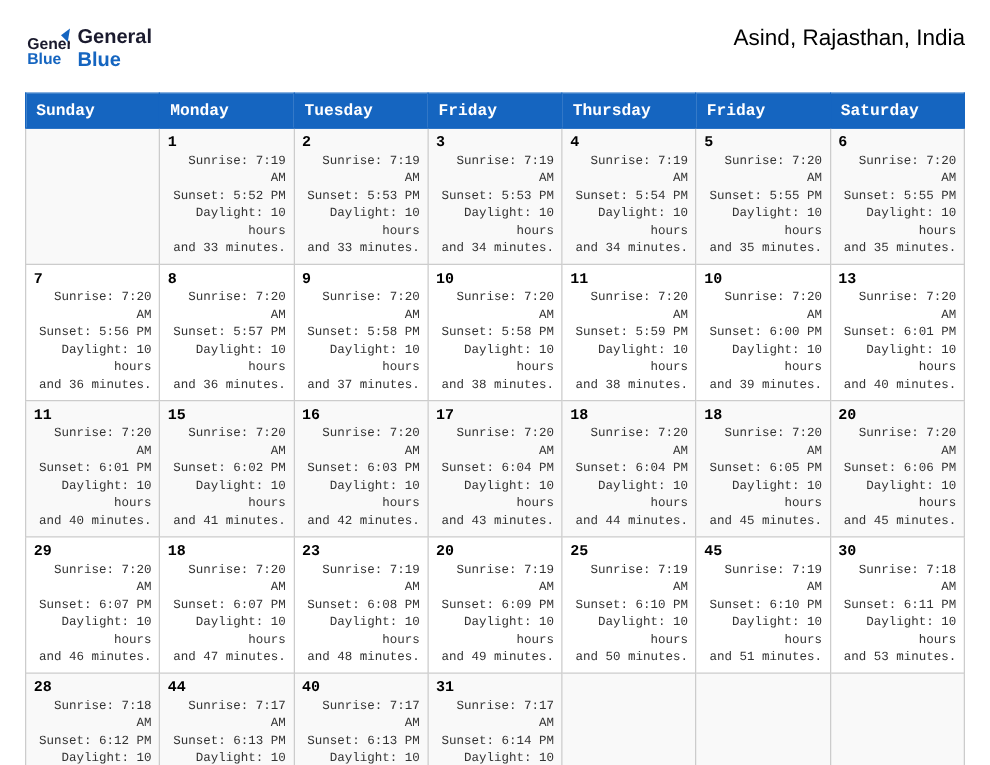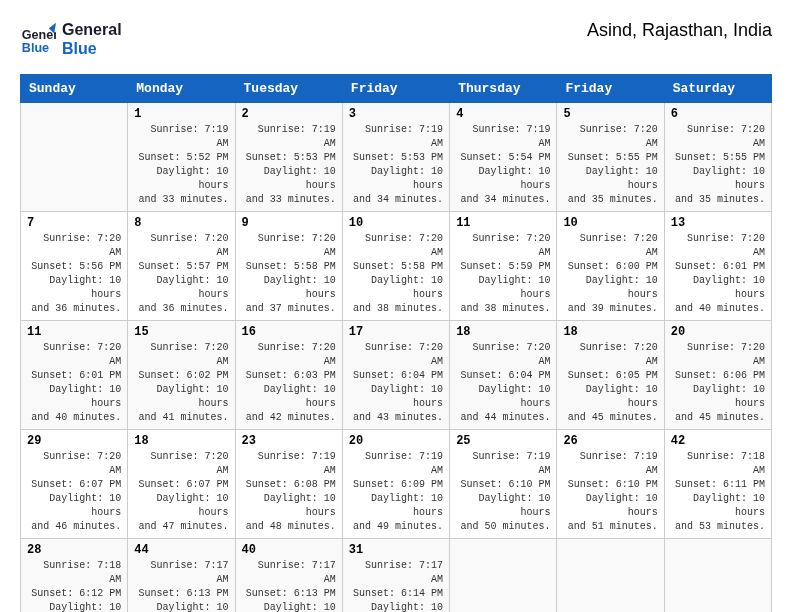--- a/index.html
+++ b/index.html
@@ -293,28 +293,28 @@
 and 49 minutes.</div>
         </td>
         <td>
           <span class="day-number">25</span>
           <div class="day-info" style="white-space: pre-line;">Sunrise: 7:19 AM
 Sunset: 6:10 PM
 Daylight: 10 hours
 and 50 minutes.</div>
         </td>
         <td>
-          <span class="day-number">26</span>
+          <span class="day-number">45</span>
           <div class="day-info" style="white-space: pre-line;">Sunrise: 7:19 AM
 Sunset: 6:10 PM
 Daylight: 10 hours
 and 51 minutes.</div>
         </td>
         <td>
-          <span class="day-number">42</span>
+          <span class="day-number">30</span>
           <div class="day-info" style="white-space: pre-line;">Sunrise: 7:18 AM
 Sunset: 6:11 PM
 Daylight: 10 hours
 and 53 minutes.</div>
         </td>
       </tr>
       <tr>
         <td>
           <span class="day-number">28</span>
           <div class="day-info" style="white-space: pre-line;">Sunrise: 7:18 AM

